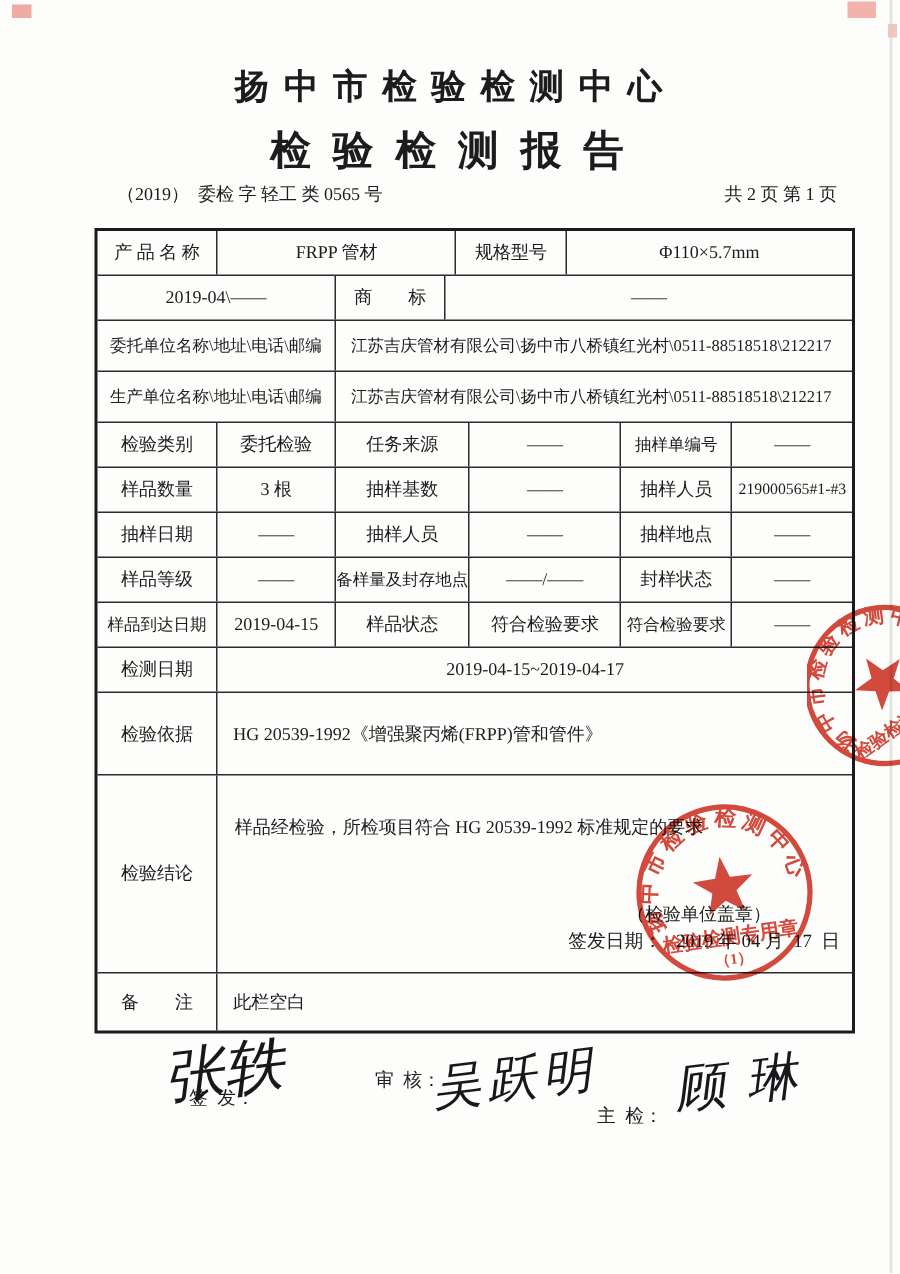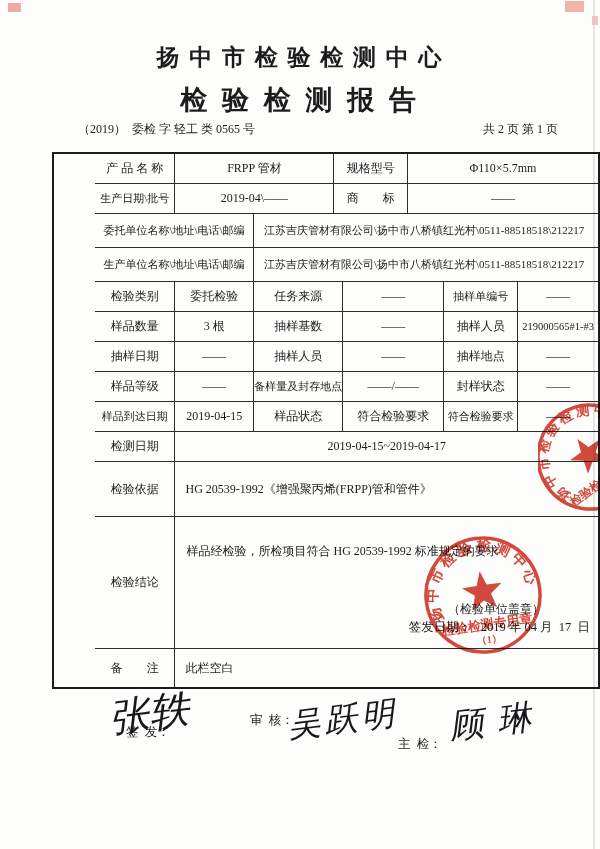--- a/index.html
+++ b/index.html
@@ -6,21 +6,21 @@
   .page{position:relative;width:600px;height:849px;background:#fdfdfc;overflow:hidden;
         font-family:"Liberation Serif","DejaVu Serif",serif;color:#1c1c1c;}
   .abs{position:absolute;}
   .org-name{top:42px;left:0;width:100%;text-align:center;font-size:23px;font-weight:bold;
             letter-spacing:2px;white-space:pre;}
   .report-title{top:82px;left:0;width:100%;text-align:center;font-size:27px;font-weight:bold;
             letter-spacing:4px;white-space:pre;}
   .report-no{top:121px;left:78px;font-size:12px;white-space:pre;}
   .page-info{top:121px;right:42px;font-size:12px;white-space:pre;}
 
-  .t{position:absolute;left:52px;top:152px;width:503px;border:2px solid #1b1b1b;padding-left:41px;}
+  .t{position:absolute;left:63px;top:152px;width:503px;border:2px solid #1b1b1b;}
   .tr{display:flex;border-bottom:1px solid #2b2b2b;box-sizing:border-box;}
   .tr:last-child{border-bottom:none;}
   .c{box-sizing:border-box;border-right:1px solid #2b2b2b;display:flex;align-items:center;
      justify-content:center;font-size:12px;white-space:pre;overflow:hidden;text-align:center;}
   .c:last-child{border-right:none;}
   .left{justify-content:flex-start;padding-left:10px;}
   .small{font-size:11px;}
   .tiny{font-size:10.5px;}
   .h30{height:30px}.h34{height:34px}.h55{height:55px}.h132{height:132px}.h38{height:38px}
   .wa1{width:16%}.wa2{width:31.6%}.wa3{width:14.6%}.wa4{flex:1}
@@ -65,21 +65,20 @@
   <div class="abs page-info">共 2 页 第 1 页</div>
 
   <div class="t">
     <div class="tr h30">
       <div class="c wa1">产 品 名 称</div>
       <div class="c wa2">FRPP 管材</div>
       <div class="c wa3">规格型号</div>
       <div class="c wa4">Φ110×5.7mm</div>
     </div>
     <div class="tr h30">
-      <div class="c wa1 small">生产日期\批号</div>
       <div class="c wa2">2019-04\——</div>
       <div class="c wa3">商　　标</div>
       <div class="c wa4">——</div>
     </div>
     <div class="tr h34">
       <div class="c wb1 small">委托单位名称\地址\电话\邮编</div>
       <div class="c wb2 left small">江苏吉庆管材有限公司\扬中市八桥镇红光村\0511-88518518\212217</div>
     </div>
     <div class="tr h34">
       <div class="c wb1 small">生产单位名称\地址\电话\邮编</div>

